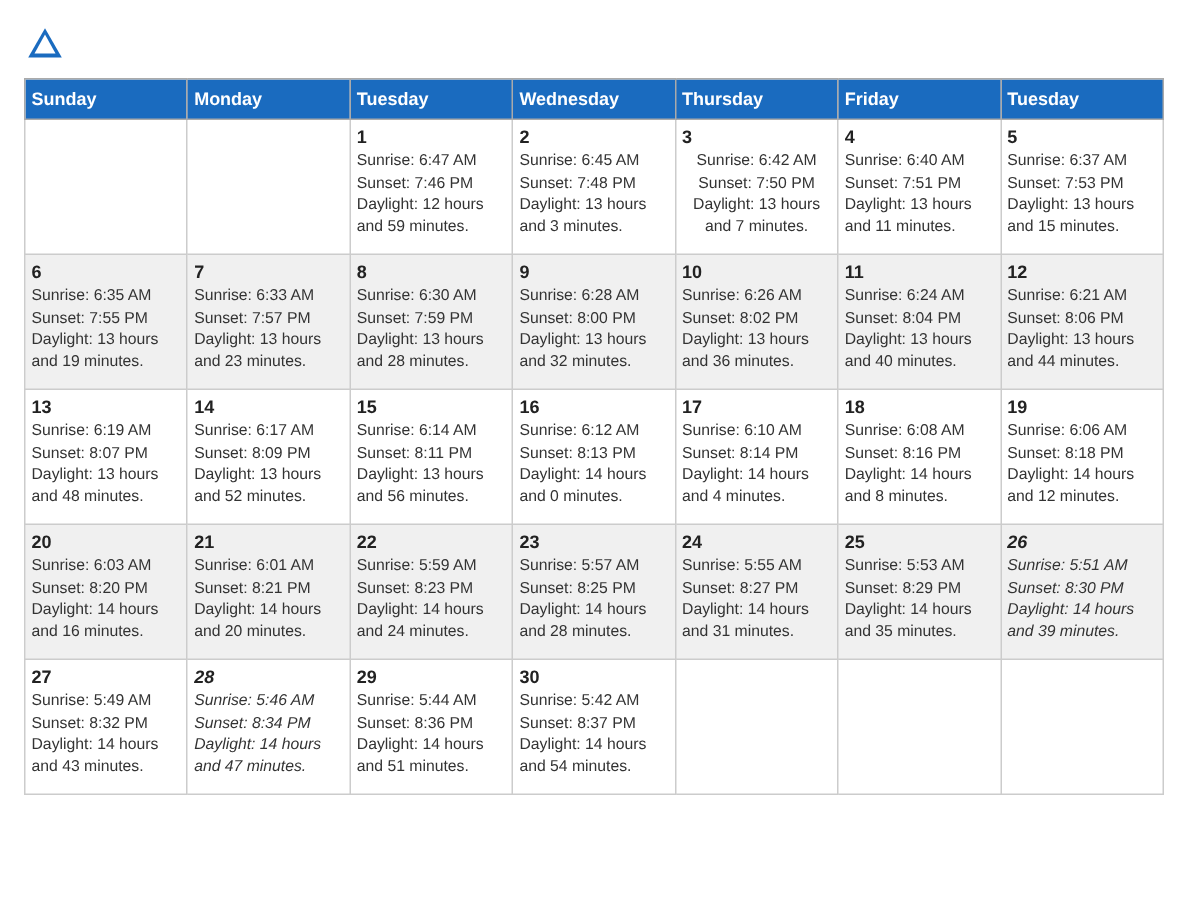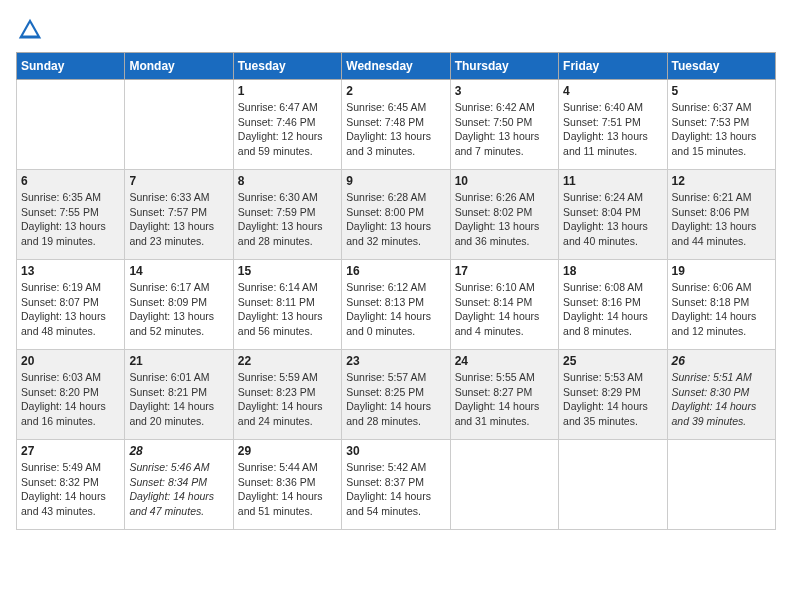--- a/index.html
+++ b/index.html
@@ -142,21 +142,21 @@
 Daylight: 12 hours and 59 minutes.</div>
         </td>
         <td style="background-color: rgb(255, 255, 255);">
           <div class="day-num">2</div>
           <div class="day-info" style="white-space: pre-line;">Sunrise: 6:45 AM
 Sunset: 7:48 PM
 Daylight: 13 hours and 3 minutes.</div>
         </td>
         <td style="background-color: rgb(255, 255, 255);">
           <div class="day-num">3</div>
-          <div class="day-info" style="white-space: pre-line;">Sunrise: 6:42 AM
+          <div class="day-info" style="white-space: pre-line; text-align: center;">Sunrise: 6:42 AM
 Sunset: 7:50 PM
 Daylight: 13 hours and 7 minutes.</div>
         </td>
         <td style="background-color: rgb(255, 255, 255);">
           <div class="day-num">4</div>
           <div class="day-info" style="white-space: pre-line;">Sunrise: 6:40 AM
 Sunset: 7:51 PM
 Daylight: 13 hours and 11 minutes.</div>
         </td>
         <td style="background-color: rgb(255, 255, 255);">

